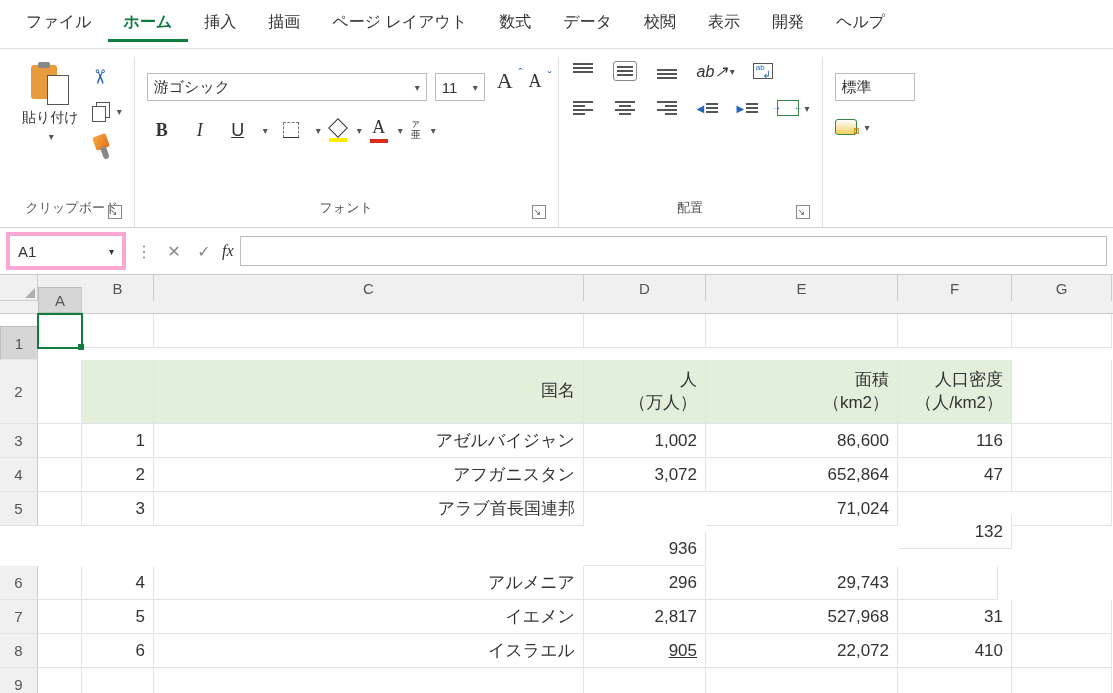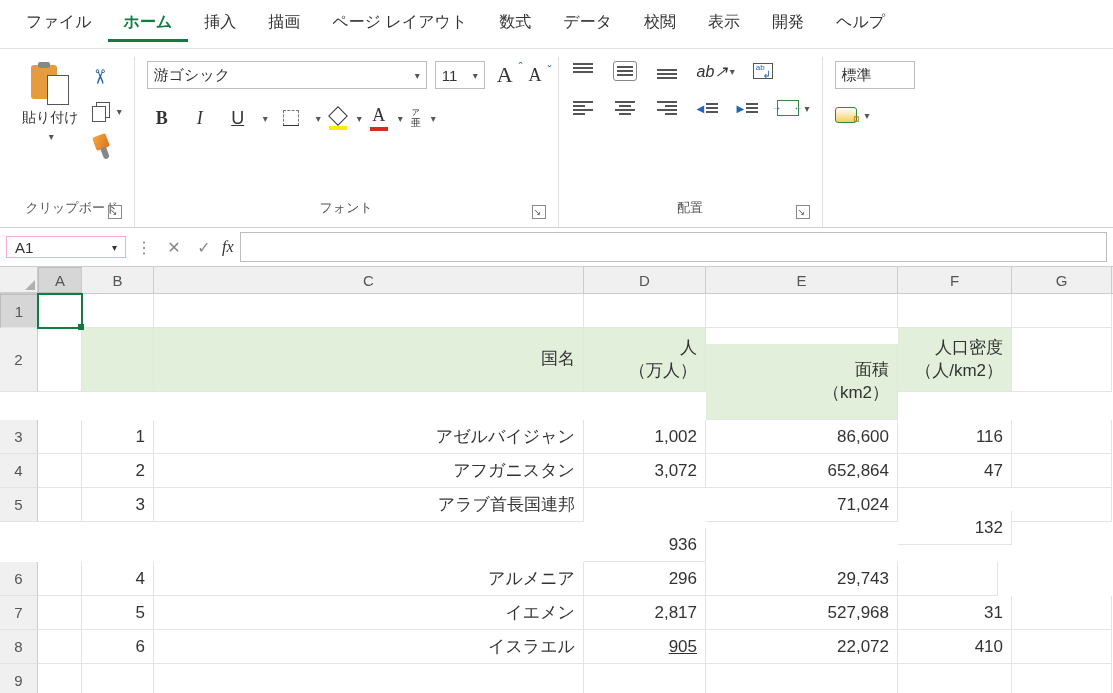--- a/index.html
+++ b/index.html
@@ -31,21 +31,21 @@
 .copy-ic { width: 18px; height: 18px; position: relative; }
 .copy-ic::before { content: ""; position: absolute; width: 12px; height: 14px; border: 1.5px solid #555; background: #fff; left: 4px; top: 0; }
 .copy-ic::after { content: ""; position: absolute; width: 12px; height: 14px; border: 1.5px solid #555; background: #fff; left: 0; top: 4px; }
 .brush { width: 18px; height: 28px; position: relative; }
 .brush::before { content: ""; position: absolute; width: 14px; height: 14px; background: linear-gradient(135deg,#f4a940,#e0701a); bottom: 10px; left: 2px; transform: rotate(-20deg); border-radius: 2px; }
 .brush::after { content: ""; position: absolute; width: 6px; height: 12px; background: #888; bottom: 0; left: 10px; transform: rotate(-20deg); border-radius: 0 0 3px 3px; }
 
 
 .font-rows { display: flex; flex-direction: column; gap: 14px; }
 .font-row { display: flex; align-items: center; gap: 8px; }
-.sel { border: 1px solid #bdbdbd; background: #fff; height: 28px; display: flex; align-items: center; padding: 0 6px; cursor: pointer; }
+.sel { border: 1px solid #bdbdbd; background: #fff; height: 28px; display: flex; align-items: center; padding: 0 6px; cursor: pointer; margin-top: 12px; }
 .sel.fontname { width: 280px; font-size: 15px; }
 .sel.fontsize { width: 50px; font-size: 15px; }
 .sel .arr { margin-left: auto; font-size: 10px; color: #555; }
 .Abtn { font-size: 22px; font-family: serif; cursor: pointer; padding: 0 4px; position: relative; }
 .Abtn.big::after { content: "ˆ"; font-size: 12px; position: absolute; top: -2px; right: -6px; color: #1560b8; }
 .Abtn.small { font-size: 18px; }
 .Abtn.small::after { content: "ˇ"; font-size: 12px; position: absolute; top: -2px; right: -6px; color: #1560b8; }
 .tbtn { width: 30px; height: 30px; display: flex; align-items: center; justify-content: center; cursor: pointer; font-size: 18px; font-family: "Times New Roman", serif; }
 .tbtn.bold { font-weight: bold; }
 .tbtn.italic { font-style: italic; }
@@ -86,21 +86,21 @@
 .merge-ic::after { content: "←"; position: absolute; right: -6px; top: 0px; font-size: 10px; color: #2366b8; }
 
 
 .num-rows { display: flex; flex-direction: column; gap: 18px; align-items: flex-start; }
 .sel.numfmt { width: 80px; font-size: 15px; }
 .money-ic { width: 22px; height: 16px; border: 1.5px solid #338844; border-radius: 3px; position: relative; cursor: pointer; background: linear-gradient(#fff,#f4d060); }
 .money-ic::before { content: "¤"; position: absolute; right: -4px; bottom: -4px; font-size: 12px; color: #cc7a00; }
 
 
 .formula-bar { display: flex; align-items: center; border-bottom: 1px solid #ccc; padding: 4px 6px; gap: 6px; }
-.namebox { border: 1px solid #f9a8d4; width: 120px; height: 22px; display: flex; align-items: center; padding: 0 8px; font-size: 15px; }
+.namebox { border: 4px solid #f9a8d4; width: 120px; height: 38px; display: flex; align-items: center; padding: 0 8px; font-size: 15px; }
 .namebox .arr { margin-left: auto; font-size: 10px; }
 .fx-btn { width: 24px; height: 24px; display: flex; align-items: center; justify-content: center; color: #888; cursor: pointer; font-size: 16px; }
 .fx-lbl { font-style: italic; font-family: serif; font-size: 16px; }
 .fx-input { flex: 1; border: 1px solid #bdbdbd; height: 30px; }
 .vdots { font-size: 16px; color: #888; padding: 0 4px; cursor: pointer; }
 
 
 .grid { position: relative; }
 .col-headers { display: flex; background: #f0f0f0; border-bottom: 1px solid #ccc; }
 .corner { width: 38px; height: 26px; background: #f0f0f0; border-right: 1px solid #ccc; border-bottom: 1px solid #ccc; position: relative; }
@@ -346,21 +346,21 @@
         <div class="cell cF" style="height: 34px;"></div>
         <div class="cell cG" style="height: 34px;"></div>
       </div>
       <div class="row">
         <div class="rh" style="height: 64px;">2</div>
         <div class="cell cA" style="height: 64px;"></div>
         <div class="cell cB hdr" style="height: 64px;"></div>
         <div class="cell cC hdr" style="height: 64px; justify-content: flex-end;">国名</div>
         <div class="cell cD hdr" style="height: 64px; white-space: pre;">人
 （万人）</div>
-        <div class="cell cE hdr" style="height: 76px; white-space: pre; margin-top: 16px;">面積
+        <div class="cell cE hdr" style="height: 64px; white-space: pre;">面積
 （km2）</div>
         <div class="cell cF hdr" style="height: 64px; white-space: pre;">人口密度
 （人/km2）</div>
         <div class="cell cG" style="height: 64px;"></div>
       </div>
       <div class="row">
         <div class="rh" style="height: 34px;">3</div>
         <div class="cell cA" style="height: 34px;"></div>
         <div class="cell cB r" style="height: 34px;">1</div>
         <div class="cell cC r" style="height: 34px;">アゼルバイジャン</div>

